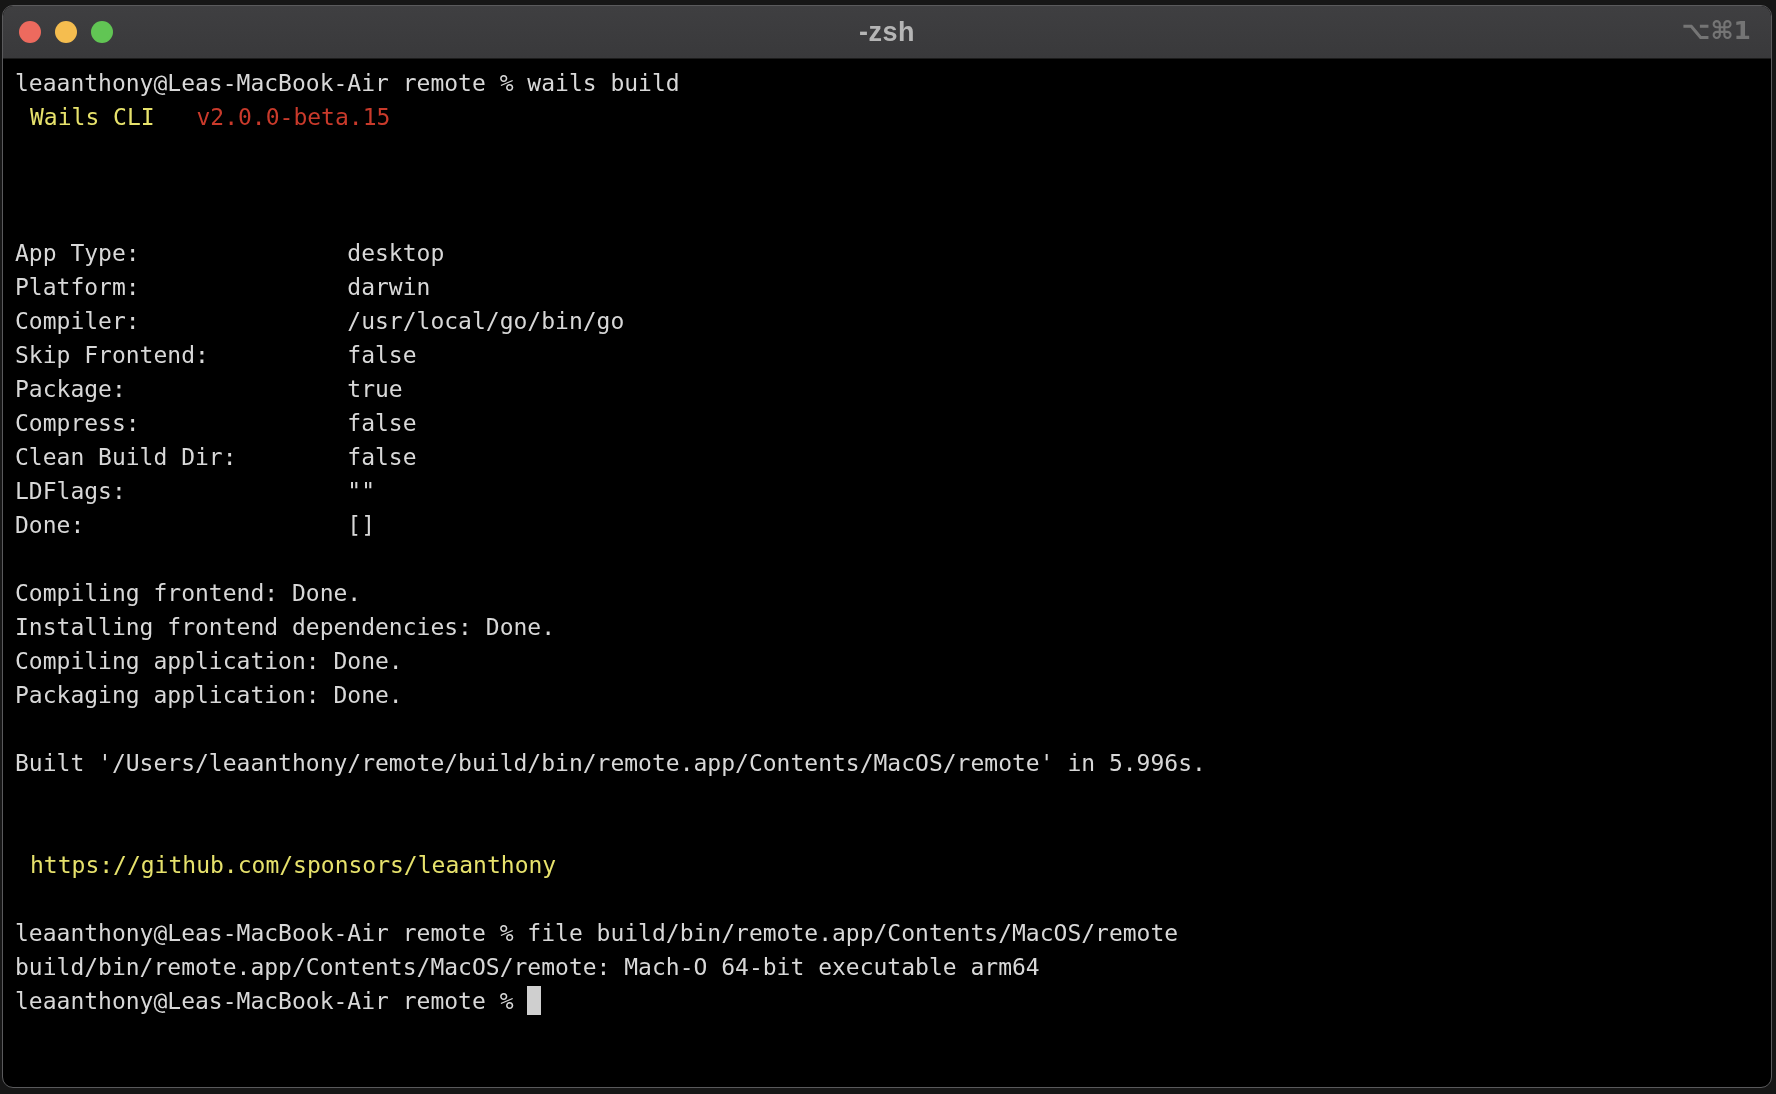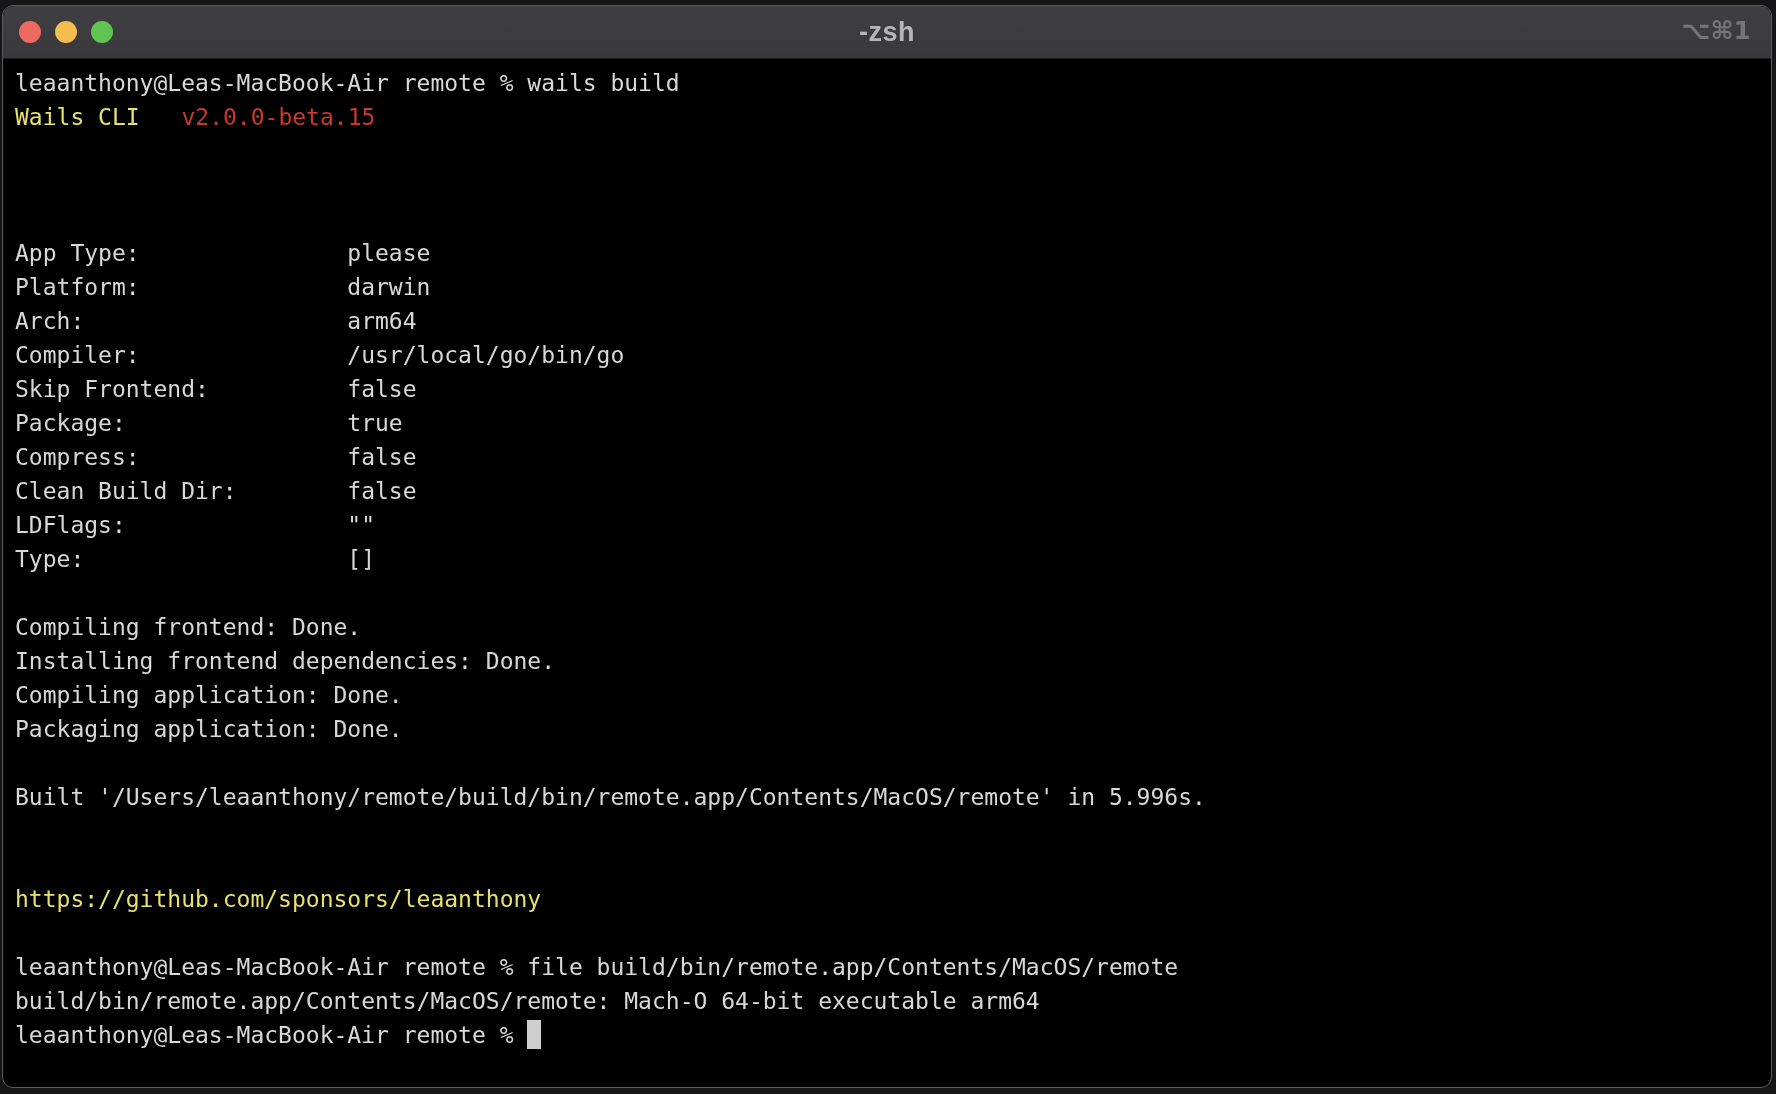--- a/index.html
+++ b/index.html
@@ -71,21 +71,21 @@
     font-family: "DejaVu Sans Mono", "Liberation Mono", monospace;
     font-size: 23px;
     line-height: 34px;
     color: var(--c-default, #d8d8d8);
   }
   .line {
     height: 34px;
     white-space: pre;
   }
   .c-default { color: var(--c-default, #d8d8d8); }
-  .c-yellow  { color: var(--c-yellow, #e7e26c); }
+  .c-yellow  { color: var(--c-yellow, #e7e26c); margin-left: 15px; }
   .c-red     { color: var(--c-red, #c93a2b); margin-left: 28px; }
   .cursor {
     display: inline-block;
     width: 14px;
     height: 29px;
     background: var(--c-cursor, #cfcfcf);
     vertical-align: middle;
     margin-top: -5px;
   }
 </style>
@@ -101,30 +101,29 @@
     </div>
     <div class="title">-zsh</div>
     <div class="shortcut">⌥⌘1</div>
   </div>
   <div class="term" id="term">
       <div class="line"><span class="c-default">leaanthony@Leas-MacBook-Air remote % wails build</span></div>
       <div class="line"><span class="c-yellow">Wails CLI </span><span class="c-red">v2.0.0-beta.15</span></div>
       <div class="line"></div>
       <div class="line"></div>
       <div class="line"></div>
-      <div class="line"><span class="c-default">App Type:               please</span></div>
+      <div class="line"><span class="c-default">App Type:               desktop</span></div>
       <div class="line"><span class="c-default">Platform:               darwin</span></div>
-      <div class="line"><span class="c-default">Arch:                   arm64</span></div>
       <div class="line"><span class="c-default">Compiler:               /usr/local/go/bin/go</span></div>
       <div class="line"><span class="c-default">Skip Frontend:          false</span></div>
       <div class="line"><span class="c-default">Package:                true</span></div>
       <div class="line"><span class="c-default">Compress:               false</span></div>
       <div class="line"><span class="c-default">Clean Build Dir:        false</span></div>
       <div class="line"><span class="c-default">LDFlags:                ""</span></div>
-      <div class="line"><span class="c-default">Type:                   []</span></div>
+      <div class="line"><span class="c-default">Done:                   []</span></div>
       <div class="line"></div>
       <div class="line"><span class="c-default">Compiling frontend: Done.</span></div>
       <div class="line"><span class="c-default">Installing frontend dependencies: Done.</span></div>
       <div class="line"><span class="c-default">Compiling application: Done.</span></div>
       <div class="line"><span class="c-default">Packaging application: Done.</span></div>
       <div class="line"></div>
       <div class="line"><span class="c-default">Built '/Users/leaanthony/remote/build/bin/remote.app/Contents/MacOS/remote' in 5.996s.</span></div>
       <div class="line"></div>
       <div class="line"></div>
       <div class="line"><span class="c-yellow">https://github.com/sponsors/leaanthony</span></div>

